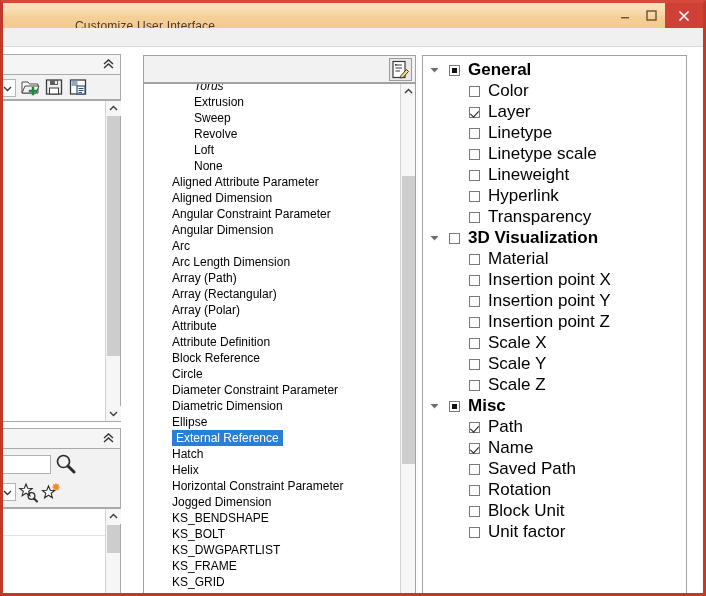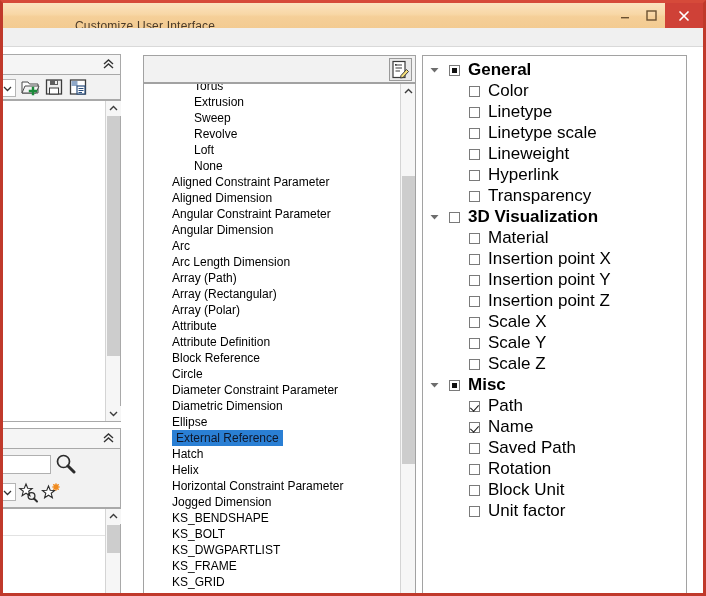--- a/index.html
+++ b/index.html
@@ -136,21 +136,21 @@
   }
   .mid-rows{
     position:absolute;left:0;top:-6px;right:15px;
   }
   .row{
     height:16px;line-height:16px;font-size:12px;
     padding-left:28px;white-space:nowrap;color:#000;
   }
   .row.sub{padding-left:50px;}
   .row.sel{
-    background:#2a7fd4;color:#0f172a;display:inline-block;padding-right:6px;
+    background:#2a7fd4;color:#ffffff;display:inline-block;padding-right:6px;
     margin-left:28px;padding-left:2px;
   }
   .rowsel-wrap{height:16px;line-height:16px;}
   
   .right{
     position:absolute;left:419px;top:8px;width:265px;height:588px;
     box-sizing:border-box;background:#fff;border:1px solid #a2a2a2;
     overflow:hidden;
   }
   .tree{position:absolute;left:0;top:3px;right:0;}
@@ -319,27 +319,27 @@
           <svg width="21" height="21" viewBox="0 0 21 21">
             <rect x="3" y="2.5" width="12" height="16" fill="#fff" stroke="#3a3a3a" stroke-width="1.2"></rect>
             <path d="M5.5,6 H12 M5.5,9 H12 M5.5,12 H10" stroke="#3a3a3a" stroke-width="1.1"></path>
             <rect x="5" y="5" width="1.6" height="1.6" fill="#3a3a3a"></rect>
             <path d="M11,16.5 L16.5,10.5 L18.5,12.5 L13,18.5 L10.5,19 Z" fill="#f6e07a" stroke="#3a3a3a" stroke-width="1"></path>
           </svg>
         </div>
       </div>
       <div class="mid-list">
         <div class="mid-rows" id="mid-rows">
-            <div class="row sub" style="overflow: hidden;">Torus</div>
+            <div class="row sub" style="overflow: hidden; font-style: italic;">Torus</div>
             <div class="row sub">Extrusion</div>
             <div class="row sub">Sweep</div>
             <div class="row sub">Revolve</div>
             <div class="row sub">Loft</div>
             <div class="row sub">None</div>
-            <div class="row">Aligned Constraint Parameter</div>
+            <div class="row">Aligned Attribute Parameter</div>
             <div class="row">Aligned Dimension</div>
             <div class="row">Angular Constraint Parameter</div>
             <div class="row">Angular Dimension</div>
             <div class="row">Arc</div>
             <div class="row">Arc Length Dimension</div>
             <div class="row">Array (Path)</div>
             <div class="row">Array (Rectangular)</div>
             <div class="row">Array (Polar)</div>
             <div class="row">Attribute</div>
             <div class="row">Attribute Definition</div>
@@ -369,20 +369,21 @@
         </div>
       </div>
     </div>
 
     <div class="right">
       <div class="tree" id="tree">
           <div class="trow grp"><span class="expander"><svg width="9" height="6" viewBox="0 0 9 6">
                 <path d="M0.5,1 L8.5,1 L4.5,5.5 Z" fill="#6d6d6d"></path>
               </svg></span><span class="cb partial"></span><span class="tlabel">General</span></div>
           <div class="trow child"><span class="cb"></span><span class="tlabel">Color</span></div>
+          <div class="trow child"><span class="cb checked"></span><span class="tlabel">Layer</span></div>
           <div class="trow child"><span class="cb"></span><span class="tlabel">Linetype</span></div>
           <div class="trow child"><span class="cb"></span><span class="tlabel">Linetype scale</span></div>
           <div class="trow child"><span class="cb"></span><span class="tlabel">Lineweight</span></div>
           <div class="trow child"><span class="cb"></span><span class="tlabel">Hyperlink</span></div>
           <div class="trow child"><span class="cb"></span><span class="tlabel">Transparency</span></div>
           <div class="trow grp"><span class="expander"><svg width="9" height="6" viewBox="0 0 9 6">
                 <path d="M0.5,1 L8.5,1 L4.5,5.5 Z" fill="#6d6d6d"></path>
               </svg></span><span class="cb"></span><span class="tlabel">3D Visualization</span></div>
           <div class="trow child"><span class="cb"></span><span class="tlabel">Material</span></div>
           <div class="trow child"><span class="cb"></span><span class="tlabel">Insertion point X</span></div>

